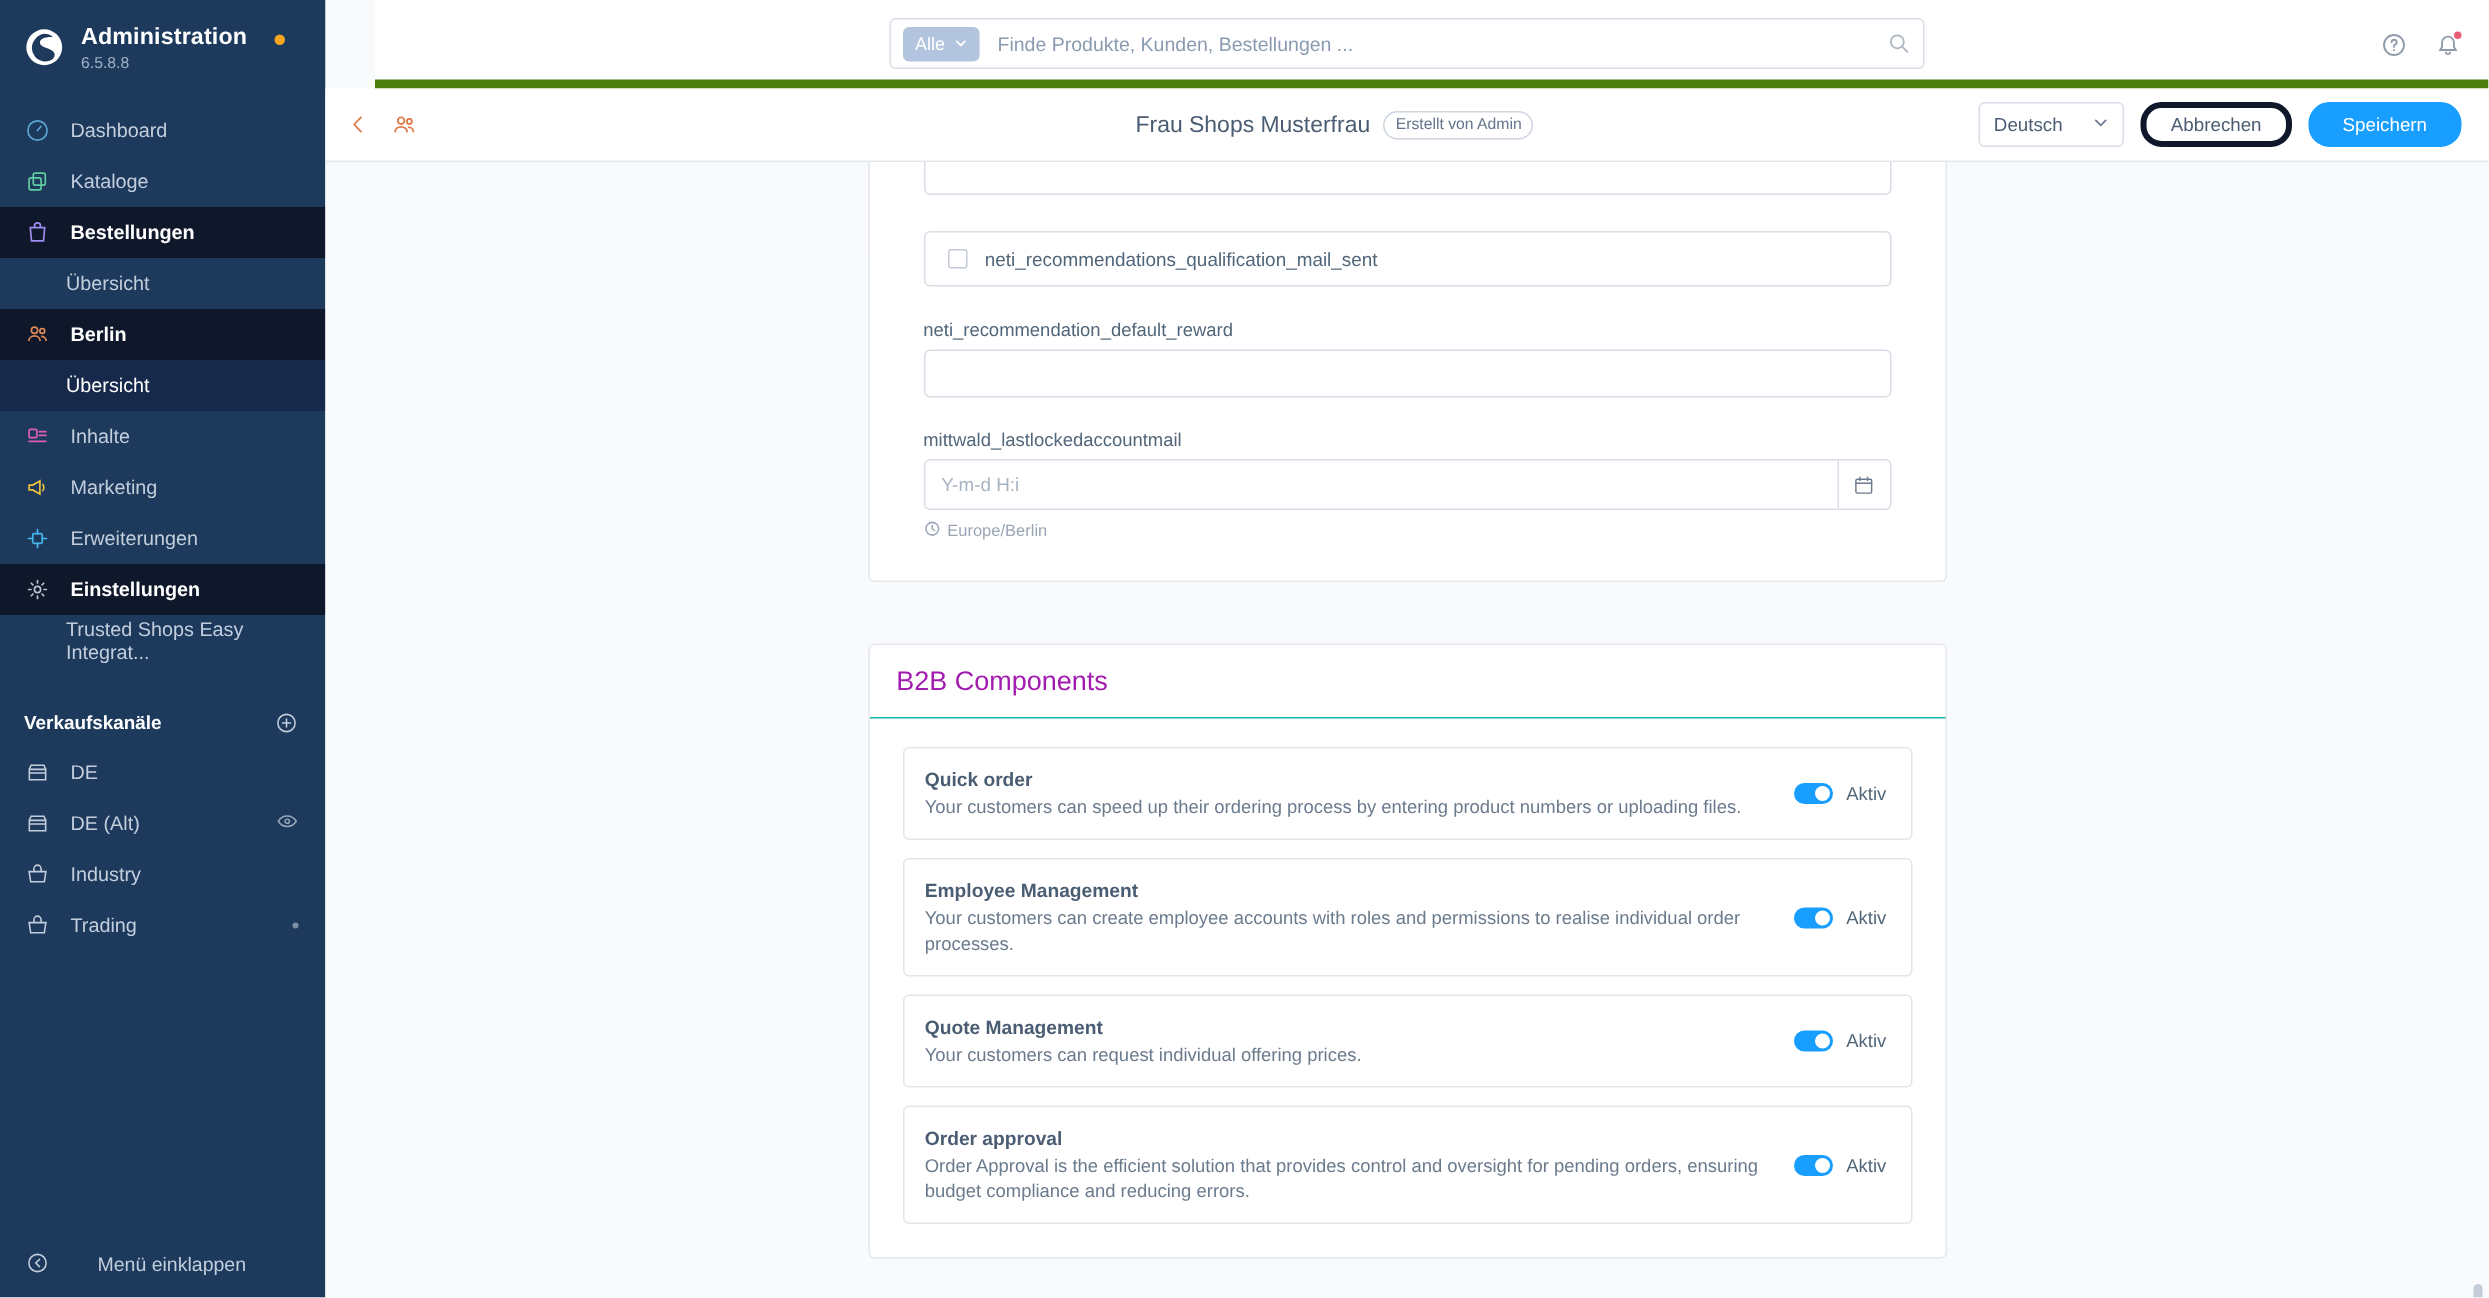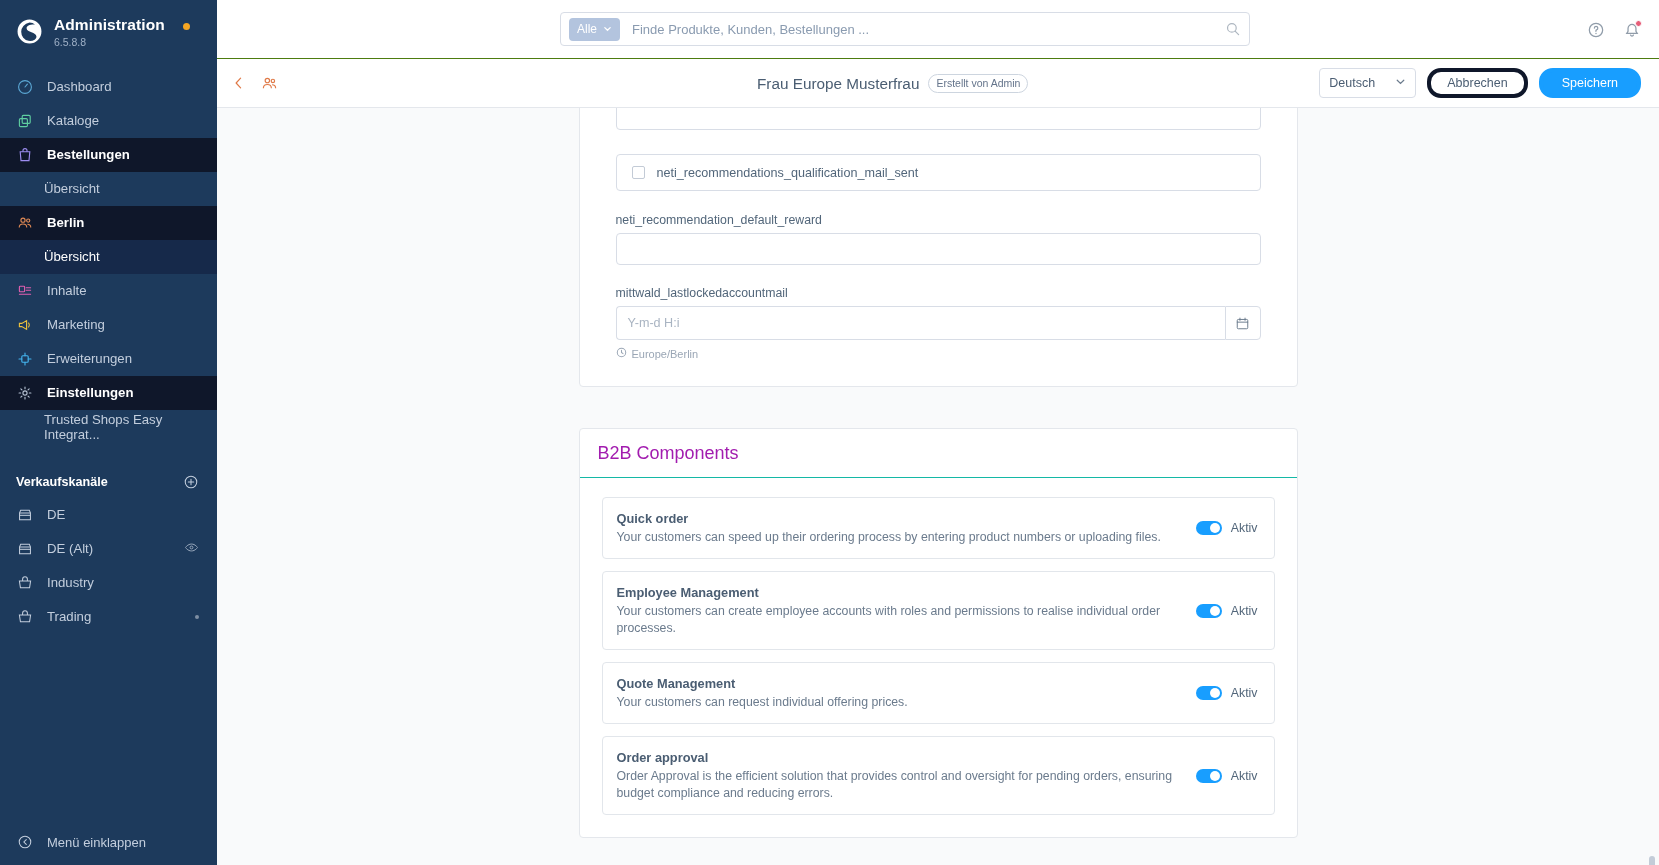--- a/index.html
+++ b/index.html
@@ -60,34 +60,34 @@
   .sc-title { font-size: 12.6px; font-weight: bold; color: #ffffff; }
   .sc-plus { width: 16px; height: 16px; cursor: pointer; }
   .sc-item {
     display:flex; align-items:center; gap: 14px;
     height: 34px; padding: 0 18px 0 16px;
     font-size: 13.2px; color: #c3cedd; cursor:pointer;
   }
   .sc-item .sc-eye { margin-left: auto; opacity: .75; }
   .sb-foot {
     margin-top: auto;
-    display:flex; align-items:center; gap: 14px;
+    display:flex; align-items:center; gap: 32px;
     height: 46px; padding: 0 16px; font-size: 13px; color: #c3cedd;
     cursor: pointer;
   }
   .sb-dot-small{ width:4px;height:4px;border-radius:50%;background:#7e8ea3;margin-left:auto;}
 
   
   .main { flex: 1 1 auto; height: 865px; position: relative; background: #f9fafb; }
 
   
   .topbar {
     height: 59px; background: #ffffff;
-    border-bottom: 1px solid #4d7c0f;
-    display: flex; align-items: center; position: relative;
+    border-bottom: 6px solid #4d7c0f;
+    display: flex; align-items: center; position: relative; margin-left: 33px;
   }
   .search-wrap {
     position: absolute; left: 343px; top: 12px;
     width: 690px; height: 34px;
     border: 1px solid #d8dde6; border-radius: 4px;
     background: #fff; display: flex; align-items: center; padding: 0 8px;
   }
   .search-pill {
     display: flex; align-items: center; gap: 6px;
     background: #b3c4de; color: #ffffff;
@@ -473,21 +473,21 @@
         <span class="ph-useric">
           <svg width="17" height="17" viewBox="0 0 20 20" fill="none" stroke="#e07a48" stroke-width="1.4">
             <circle cx="7.5" cy="6.5" r="2.6"></circle>
               <path d="M2.8 15.5c0-2.6 2.1-4.3 4.7-4.3s4.7 1.7 4.7 4.3"></path>
             <circle cx="14" cy="7" r="2"></circle>
               <path d="M13 11.5c2.2 0 4.2 1.4 4.2 4"></path>
           </svg>
         </span>
       </div>
       <div class="ph-center">
-        <span class="ph-title">Frau Europe Musterfrau</span>
+        <span class="ph-title">Frau Shops Musterfrau</span>
         <span class="ph-badge">Erstellt von Admin</span>
       </div>
       <div class="ph-right">
         <div class="lang-select">
           <span>Deutsch</span>
           <span>
             <svg width="11" height="11" viewBox="0 0 12 12" fill="none" stroke="#6b7b8d" stroke-width="1.3">
               <path d="M2.4 4.6 6 8.2l3.6-3.6" stroke-linecap="round"></path>
             </svg>
           </span>

